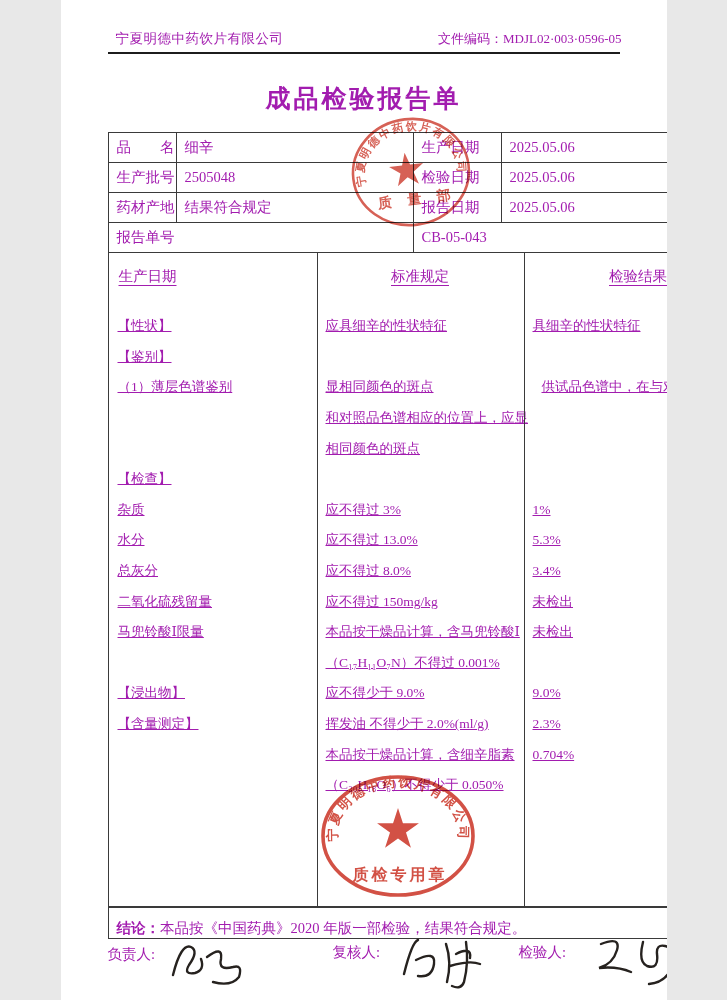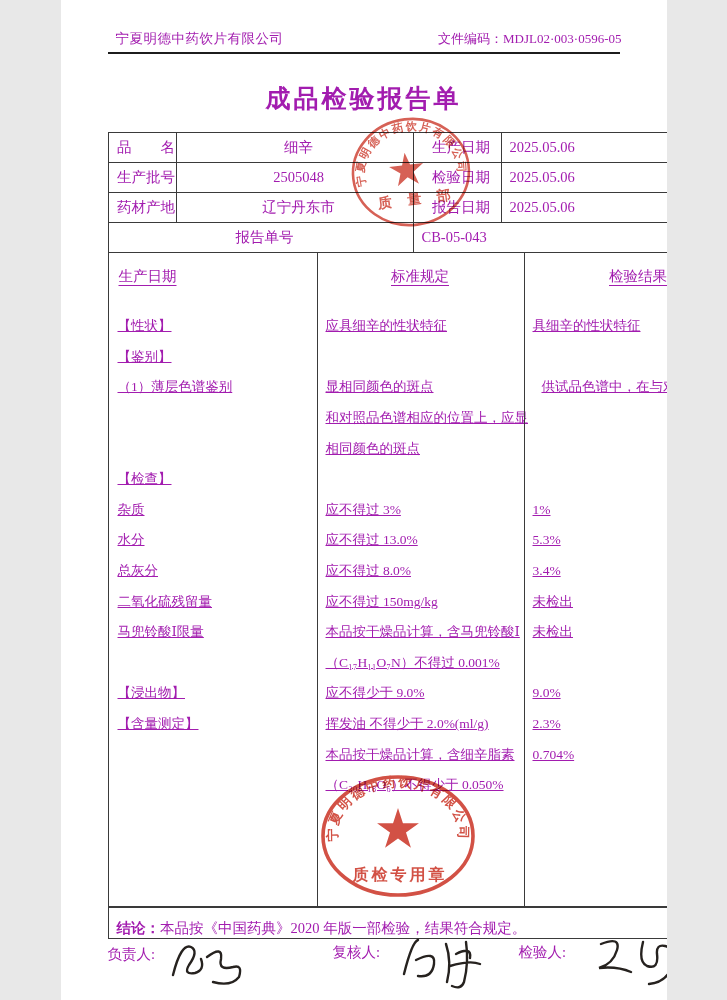--- a/index.html
+++ b/index.html
@@ -11,21 +11,21 @@
   
   .hdr-left{position:absolute;left:55px;top:30px;font-size:13.5px;letter-spacing:.5px;}
   .hdr-right{position:absolute;right:45px;top:30px;font-size:13px;}
   .hdr-rule{position:absolute;left:47px;right:47px;top:52px;height:2px;background:#1c1c1c;}
   .title{position:absolute;left:0;right:0;top:82px;text-align:center;font-size:25px;font-weight:bold;letter-spacing:3px;}
   
   .info{position:absolute;left:47px;top:132px;width:631px;border:1px solid #3a3a3a;}
   .irow{display:flex;height:29px;border-bottom:1px solid #3a3a3a;align-items:center;font-size:14.5px;}
   .irow:last-child{border-bottom:none;}
   .ic{height:100%;display:flex;align-items:center;box-sizing:border-box;padding-left:8px;white-space:nowrap;}
-  .bR{border-right:1px solid #3a3a3a;justify-content:center;}
+  .bR{border-right:1px solid #3a3a3a;}
   .w1{width:68px;} .w2{width:237px;} .w3{width:88px;} .w4{flex:1;}
   .w12{width:305px;} .w34{flex:1;}
   .jl{display:inline-block;width:58px;text-align:justify;text-align-last:justify;}
   
   .main{position:absolute;left:47px;top:252px;width:631px;height:654px;border:1px solid #3a3a3a;box-sizing:content-box;}
   .vline{position:absolute;top:0;bottom:0;width:1px;background:#3a3a3a;}
   .vl1{left:208px;} .vl2{left:415px;}
   .mhead{display:flex;height:46px;align-items:center;font-size:14.5px;}
   .mh{box-sizing:border-box;white-space:nowrap;}
   .mh span{text-decoration:underline;text-underline-offset:4px;}
@@ -72,21 +72,21 @@
           <span class="jl">生产批号</span>
         </div>
       <div class="ic bR w2">2505048</div>
       <div class="ic bR w3">检验日期</div>
       <div class="ic w4">2025.05.06</div>
     </div>
     <div class="irow">
       <div class="ic bR w1">
           <span class="jl">药材产地</span>
         </div>
-      <div class="ic bR w2">辽宁丹东市</div>
+      <div class="ic bR w2">结果符合规定</div>
       <div class="ic bR w3">报告日期</div>
       <div class="ic w4">2025.05.06</div>
     </div>
     <div class="irow">
       <div class="ic bR w12">报告单号</div>
       <div class="ic w34">CB-05-043</div>
     </div>
   </div>
 
   <div class="main">

